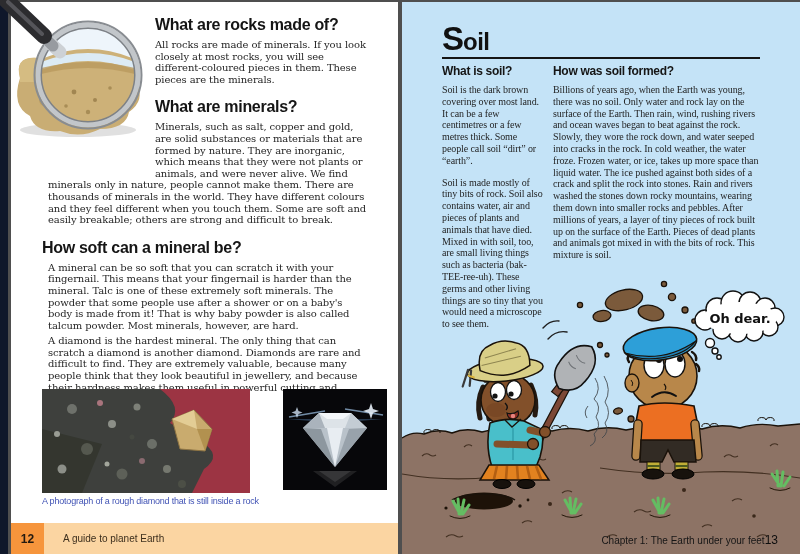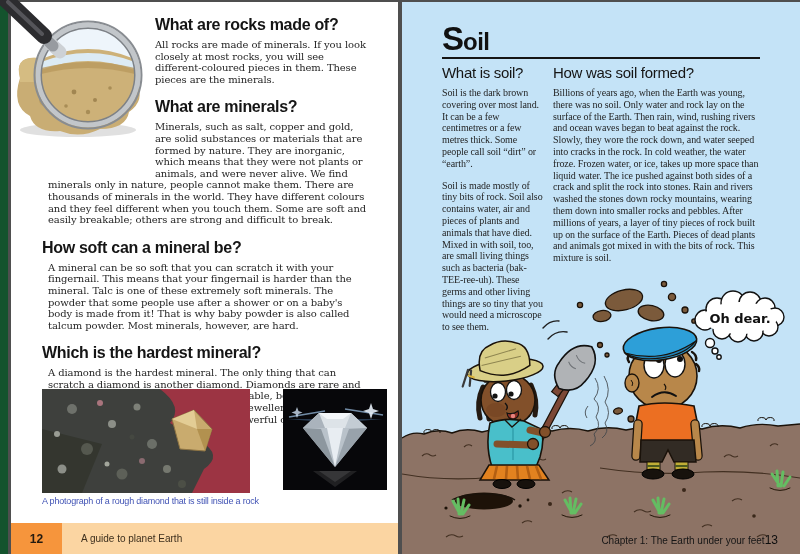--- a/index.html
+++ b/index.html
@@ -1,16 +1,16 @@
 <!DOCTYPE html>
 <html><head>
 <meta charset="utf-8">
 <style>
   html,body{margin:0;padding:0;background:#dedede;}
-  .stage{position:relative;width:800px;height:554px;background:#14532d;overflow:hidden;
+  .stage{position:relative;width:800px;height:554px;background:#0f172a;overflow:hidden;
          font-family:"Liberation Sans",sans-serif;}
   
   .edge-top{position:absolute;left:0;top:0;width:800px;height:2px;background:#4f4f4f;}
   .edge-left{position:absolute;left:8px;top:0;width:3px;height:554px;background:#4f4f4f;}
   .spine{position:absolute;left:398px;top:0;width:4px;height:554px;background:#4f4f4f;}
 
   
   .page-left{position:absolute;left:11px;top:2px;width:387px;height:552px;background:#ffffff;}
   .lp-flow{padding:14px 30px 0 31px;}
   .magnifier-float{float:left;width:132px;height:158px;margin-left:-24px;margin-right:5px;}
@@ -19,33 +19,33 @@
   .lp h3.h-gap{margin-top:13px;}
   .lp p{font-family:"DejaVu Serif",serif;font-size:10px;line-height:11.6px;
         letter-spacing:-0.1px;color:#262626;margin:0 0 4px 6px;text-align:left;}
   .photos{position:absolute;left:31px;top:387px;display:flex;gap:24px;}
   .photos figure{margin:0;}
   .photo-frame{display:block;}
   .caption{font-size:9px;letter-spacing:-0.2px;color:#4254b5;margin-top:3px;line-height:1.25;}
   .caption.one-line{white-space:nowrap;}
   .caption.wrap{width:112px;margin-top:36px;}
   .lp-footer{position:absolute;left:0;bottom:0;width:387px;height:31px;display:flex;}
-  .lp-footer .pagenum{width:51px;background:#f6953c;color:#231a10;font-weight:700;font-size:12px;
+  .lp-footer .pagenum{width:33px;background:#f6953c;color:#231a10;font-weight:700;font-size:12px;
         display:flex;align-items:center;justify-content:center;}
   .lp-footer .booktitle{flex:1;background:#fbd5a2;color:#3d2f1d;font-size:10px;
         display:flex;align-items:center;padding-left:19px;}
 
   
   .page-right{position:absolute;left:402px;top:2px;width:398px;height:552px;background:#c4e3f7;}
   .soil-title{position:absolute;left:40px;top:22px;width:318px;height:33px;
         border-bottom:2.5px solid #151515;display:flex;align-items:baseline;}
   .soil-title .big{font-size:33px;font-weight:700;color:#111;line-height:30px;letter-spacing:-1px;}
   .soil-title .small{font-size:24px;font-weight:700;color:#111;letter-spacing:-0.5px;}
   .rp-col{position:absolute;top:62px;}
-  .rp-col h3{font-size:15px;font-weight:400;color:#151515;letter-spacing:-0.3px;margin:0 0 6px 0;}
+  .rp-col h3{font-size:12px;font-weight:700;color:#151515;letter-spacing:-0.3px;margin:0 0 6px 0;}
   .rp-col p{font-family:Liberation Serif, serif;font-size:10px;line-height:11.8px;
         letter-spacing:-0.1px;color:#1f1f1f;margin:0 0 10px 0;}
   .col-1{left:40px;width:101px;}
   .col-2{left:151px;width:211px;}
   .illustration{position:absolute;left:0;top:258px;width:398px;height:294px;pointer-events:none;}
   .bubble-label{font-family:"DejaVu Sans",sans-serif;font-weight:700;font-size:13px;fill:#111;}
   .rp-footer{position:absolute;right:22px;bottom:7px;display:flex;align-items:baseline;}
   .rp-footer .chapter{font-size:10px;color:#161616;}
   .rp-footer .pagenum{font-size:12px;font-weight:400;color:#0e0e0e;}
 </style>
@@ -89,21 +89,20 @@
 
       <h3>What are rocks made of?</h3>
       <p>All rocks are made of minerals. If you look closely at most rocks, you will see different-coloured pieces in them. These pieces are the minerals.</p>
 
       <h3 class="h-gap">What are minerals?</h3>
       <p>Minerals, such as salt, copper and gold, are solid substances or materials that are formed by nature. They are inorganic, which means that they were not plants or animals, and were never alive. We find minerals only in nature, people cannot make them. There are thousands of minerals in the world. They have different colours and they feel different when you touch them. Some are soft and easily breakable; others are strong and difficult to break.</p>
 
       <h3 class="h-gap">How soft can a mineral be?</h3>
       <p>A mineral can be so soft that you can scratch it with your fingernail. This means that your fingernail is harder than the mineral. Talc is one of these extremely soft minerals. The powder that some people use after a shower or on a baby's body is made from it! That is why baby powder is also called talcum powder. Most minerals, however, are hard.</p>
 
-      <h3 class="h-gap">Which is the hardest mineral?</h3>
       <p>A diamond is the hardest mineral. The only thing that can scratch a diamond is another diamond. Diamonds are rare and difficult to find. They are extremely valuable, because many people think that they look beautiful in jewellery, and because their hardness makes them useful in powerful cutting and drilling machines.</p>
     </div>
 
     <div class="photos">
       <figure>
         <svg class="photo-frame" width="208" height="104" viewBox="0 0 208 104">
           <rect width="208" height="104" fill="#9c3443"></rect>
           <path d="M0,0 L118,0 Q142,18 128,34 L158,52 Q182,66 162,80 L150,104 L0,104 Z" fill="#3e403d"></path>
           <path d="M0,40 L60,55 L40,104 L0,104 Z" fill="#34362f"></path>
           <circle cx="30" cy="20" r="5" fill="#6e716b"></circle>

